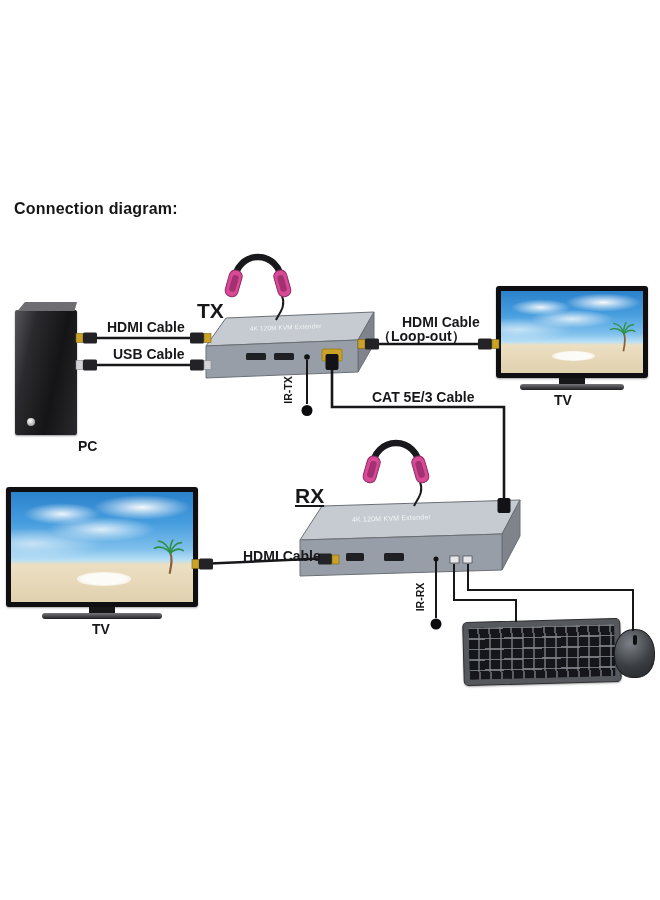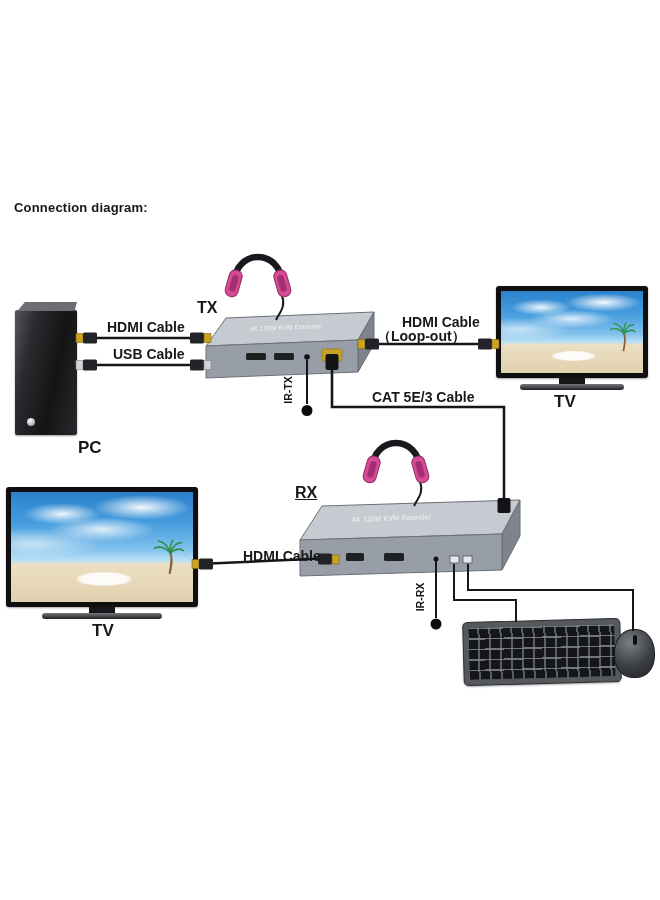--- a/index.html
+++ b/index.html
@@ -1,26 +1,26 @@
 <!DOCTYPE html>
 <html><head>
 <meta charset="utf-8">
 <style>
   html,body{margin:0;padding:0;background:#ffffff;}
   #stage{
     position:relative;width:660px;height:900px;background:#ffffff;
     font-family:"Liberation Sans",sans-serif;overflow:hidden;
   }
   .title{
-    position:absolute;left:14px;top:200px;font-size:13px;font-weight:700;
+    position:absolute;left:14px;top:200px;font-size:16px;font-weight:700;
     color:#161616;letter-spacing:.2px;
   }
   .lbl{position:absolute;color:#17171a;font-weight:700;font-size:14px;white-space:nowrap;}
-  .lbl.big{font-size:16px;}
-  .lbl.med{font-size:17px;}
+  .lbl.big{font-size:21px;}
+  .lbl.med{font-size:14px;}
   .vlbl{
     position:absolute;width:44px;height:14px;text-align:center;
     font-weight:700;font-size:10.5px;color:#17171a;white-space:nowrap;
     transform:rotate(-90deg);
   }
   .layer{position:absolute;left:0;top:0;pointer-events:none;}
 
   
   .pc{
     position:absolute;left:15px;top:310px;width:62px;height:125px;border-radius:2px;

